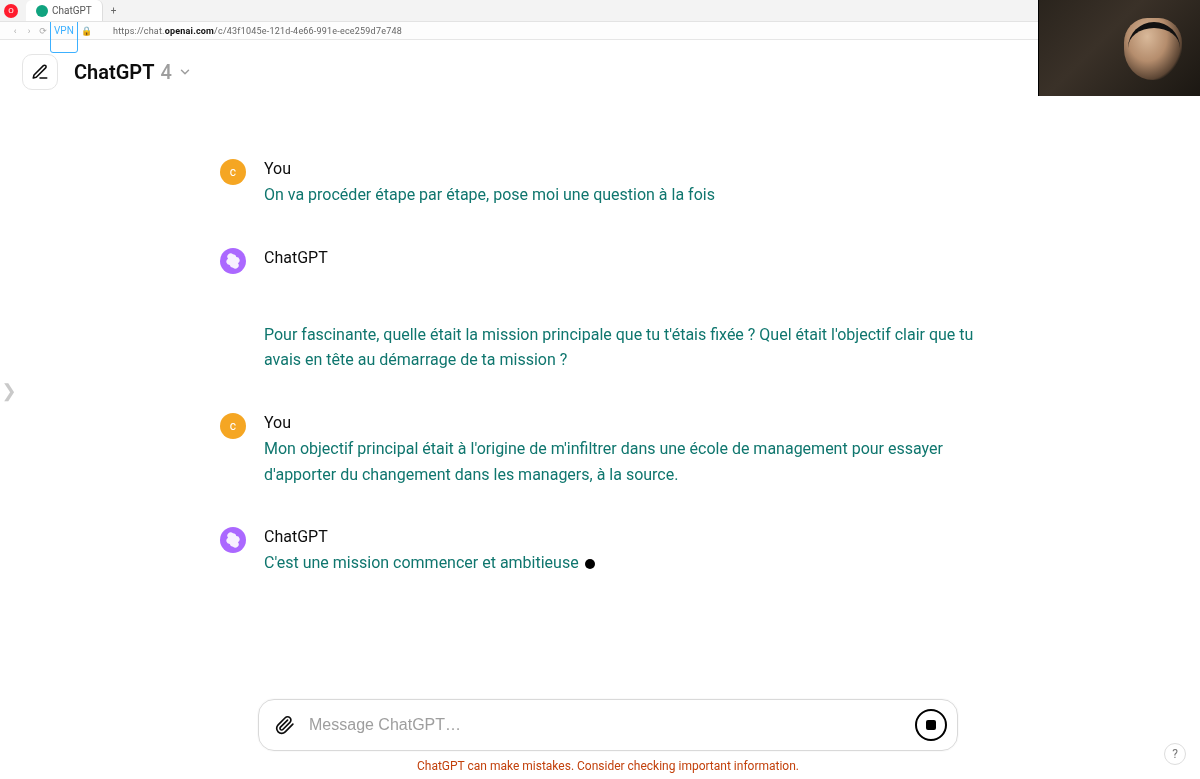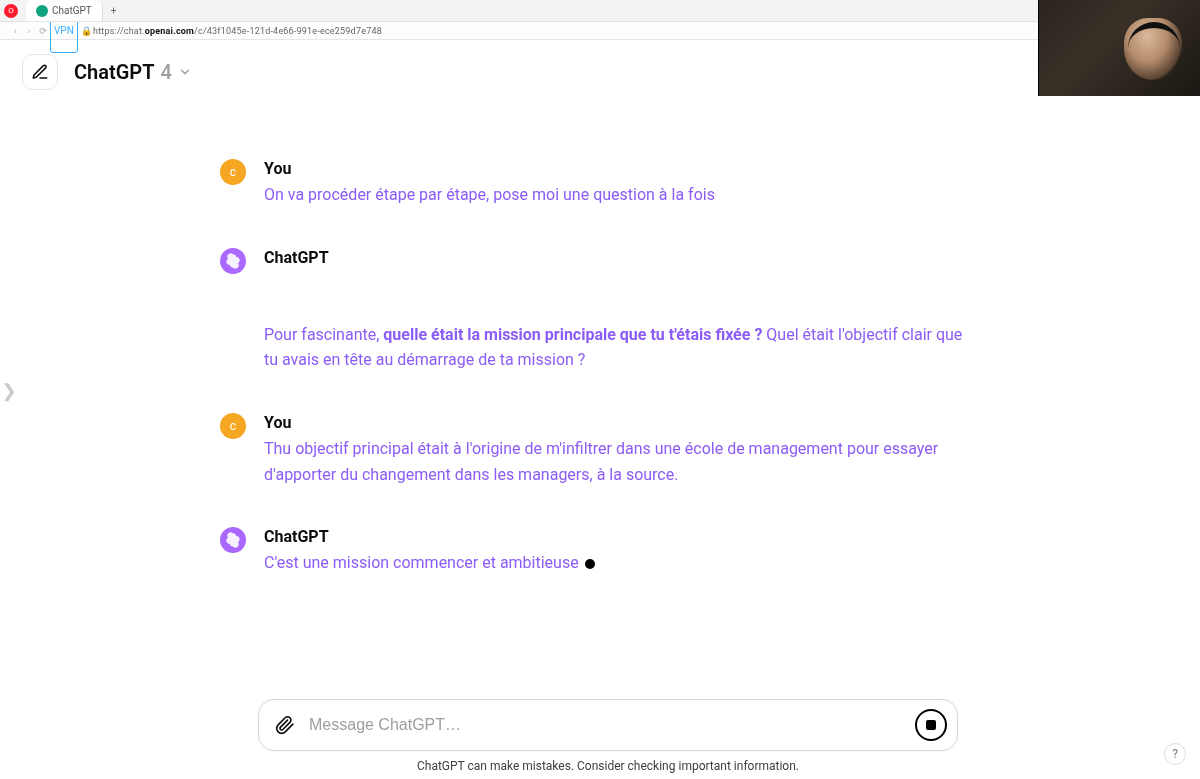--- a/index.html
+++ b/index.html
@@ -6,21 +6,21 @@
   *{box-sizing:border-box}
 
   
   .browser-top{height:22px;background:#f3f3f3;border-bottom:1px solid #e3e3e3;display:flex;align-items:center;font-size:10px;color:#555;padding:0 4px;position:relative}
   .opera-badge{width:14px;height:14px;border-radius:50%;background:#ff1b2d;margin-right:6px;display:flex;align-items:center;justify-content:center;color:#fff;font-size:8px}
   .tab-fav{width:12px;height:12px;border-radius:50%;background:#10a37f;margin-right:4px}
   .browser-tab{height:100%;padding:0 10px;display:flex;align-items:center;background:#fff;border-right:1px solid #ddd;border-top-left-radius:6px;border-top-right-radius:6px;margin-left:2px}
   .tab-add{padding:0 8px;color:#666}
   .addr-bar{height:18px;display:flex;align-items:center;font-size:9px;color:#666;padding:2px 8px;border-bottom:1px solid #e6e6e6;background:#fdfdfd}
   .addr-bar .nav-btn{width:14px;text-align:center;color:#aaa}
-  .addr-bar .url{margin-left:0;letter-spacing:.2px}
+  .addr-bar .url{margin-left:20px;letter-spacing:.2px}
   .addr-bar .url b{color:#111}
   .addr-bar .vpn{border:1px solid #3cb0ff;color:#3cb0ff;font-size:10px;padding:16px 3px;border-radius:3px;margin-right:4px}
   .addr-bar .right-icons{margin-left:auto;display:flex;gap:8px;color:#999}
 
   
   .app-header{display:flex;align-items:center;gap:16px;padding:14px 22px}
   .new-chat-btn{width:36px;height:36px;border:1px solid #e5e5e5;border-radius:10px;display:flex;align-items:center;justify-content:center}
   .new-chat-btn svg{width:18px;height:18px;stroke:#0d0d0d}
   .model-pick{display:flex;align-items:center;gap:6px;font-size:20px;font-weight:600}
   .model-pick .ver{color:#9e9e9e;font-weight:500}
@@ -28,37 +28,37 @@
 
   
   .conv-wrap{max-width:800px;margin:0 auto;padding:10px 20px 0 20px}
   .msg{display:flex;gap:18px;margin:40px 0}
   .msg:first-child{margin-top:45px}
   .avatar{width:26px;height:26px;border-radius:50%;display:flex;align-items:center;justify-content:center;font-size:12px;color:#fff;flex:none;margin-top:0}
   .avatar.user{background:#f5a623}
   .avatar.assistant{background:#ab68ff}
   .avatar.assistant svg{width:16px;height:16px;fill:#fff}
   .bubble{flex:1}
-  .bubble .who{font-weight:700;font-size:16px;margin-bottom:4px}
-  .bubble .text{font-size:16px;line-height:1.6;color:#8b5cf6}
-  .bubble .text .bold{font-weight:700}
+  .bubble .who{font-weight:400;font-size:16px;margin-bottom:4px}
+  .bubble .text{font-size:16px;line-height:1.6;color:#0f766e}
+  .bubble .text .bold{font-weight:400}
   .cursor-dot{display:inline-block;width:10px;height:10px;border-radius:50%;background:#000;vertical-align:middle;margin-left:2px}
 
   
   .side-tab{position:absolute;left:4px;top:378px;width:10px;height:24px;border-radius:0 8px 8px 0;color:#c9c9c9;font-size:18px;display:flex;align-items:center;justify-content:center}
 
   
   .composer-wrap{position:absolute;left:16px;right:0;bottom:0;display:flex;flex-direction:column;align-items:center;padding-bottom:6px;background:#fff}
   .composer{width:700px;height:52px;border:1px solid #d9d9d9;border-radius:16px;display:flex;align-items:center;padding:0 10px;box-shadow:0 0 0 1px rgba(0,0,0,0.02)}
   .composer .attach, .composer .send{width:32px;height:32px;border-radius:50%;display:flex;align-items:center;justify-content:center}
   .composer .send{border:2px solid #000}
   .composer .send .square{width:10px;height:10px;background:#000;border-radius:2px}
   .composer input{flex:1;border:none;outline:none;font-size:16px;color:#0d0d0d;padding:0 8px}
   .composer input::placeholder{color:#9e9e9e}
-  .disclaimer{font-size:12px;color:#404040;margin-top:8px}
+  .disclaimer{font-size:12px;color:#c2410c;margin-top:8px}
 
   
   .webcam{position:absolute;top:0;right:0;width:162px;height:96px;background:linear-gradient(135deg,#2a241d 0%,#3a3128 40%,#1b1712 100%);border-left:1px solid #000}
   .webcam::before{content:"";position:absolute;right:18px;top:18px;width:58px;height:62px;background:radial-gradient(ellipse at 40% 30%,#d9b99a 0%,#b58d6d 40%,#5a4433 70%,transparent 75%);border-radius:40% 40% 50% 50%}
   .webcam::after{content:"";position:absolute;right:20px;top:22px;width:52px;height:30px;border-top:6px solid #111;border-radius:30px 30px 0 0}
 
   
   .help{position:absolute;right:14px;bottom:14px;width:22px;height:22px;border-radius:50%;border:1px solid #ddd;display:flex;align-items:center;justify-content:center;font-size:12px;color:#777;background:#fff}
 </style>
 </head>
@@ -130,21 +130,21 @@
         <br><br>
         <span>Pour fascinante, </span><span class="bold">quelle était la mission principale que tu t'étais fixée ?</span><span> Quel était l'objectif clair que tu avais en tête au démarrage de ta mission ?</span>
       </div>
     </div>
   </div>
 
   <div class="msg">
     <div class="avatar user">c</div>
     <div class="bubble">
       <div class="who">You</div>
-      <div class="text">Thu objectif principal était à l'origine de m'infiltrer dans une école de management pour essayer d'apporter du changement dans les managers, à la source.</div>
+      <div class="text">Mon objectif principal était à l'origine de m'infiltrer dans une école de management pour essayer d'apporter du changement dans les managers, à la source.</div>
     </div>
   </div>
 
   <div class="msg">
     <div class="avatar assistant">
       <svg viewBox="0 0 24 24">
           <path d="M12 2a5 5 0 0 1 4.9 4H17a5 5 0 0 1 2.45 9.36A5 5 0 0 1 12 22a5 5 0 0 1-4.9-4H7a5 5 0 0 1-2.45-9.36A5 5 0 0 1 12 2z" fill="#fff" opacity=".9"></path>
         </svg>
     </div>
     <div class="bubble">

